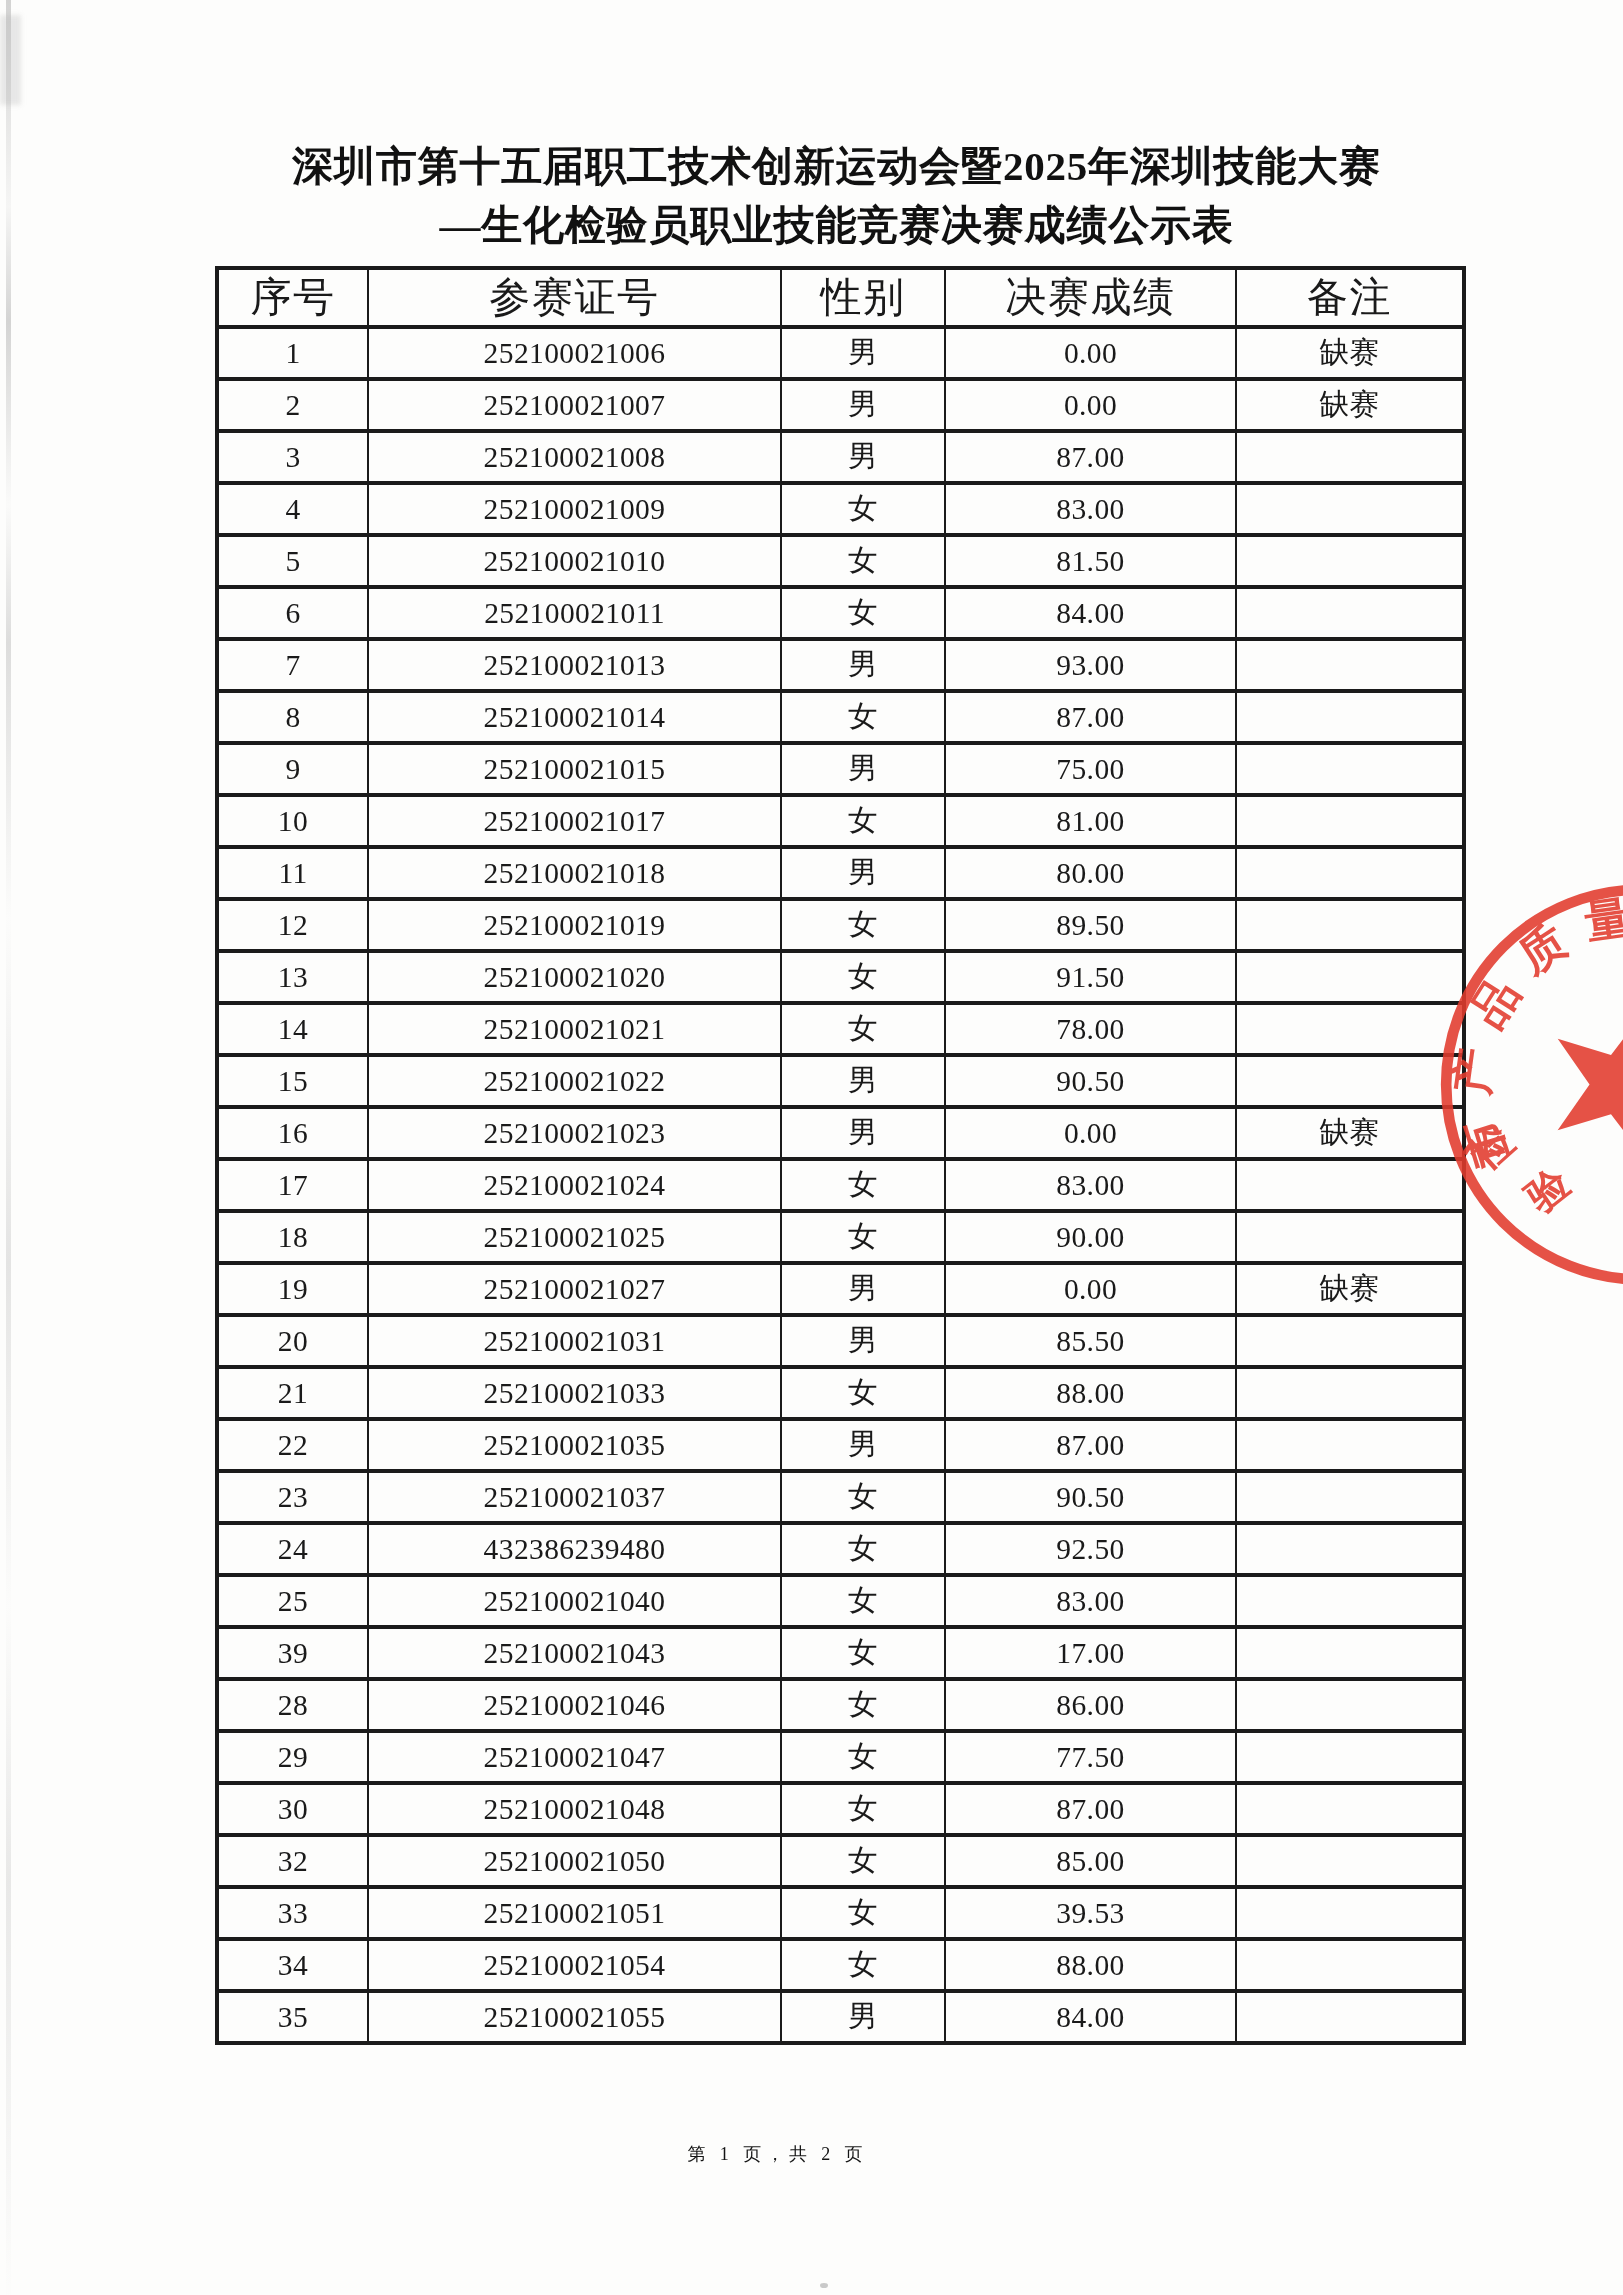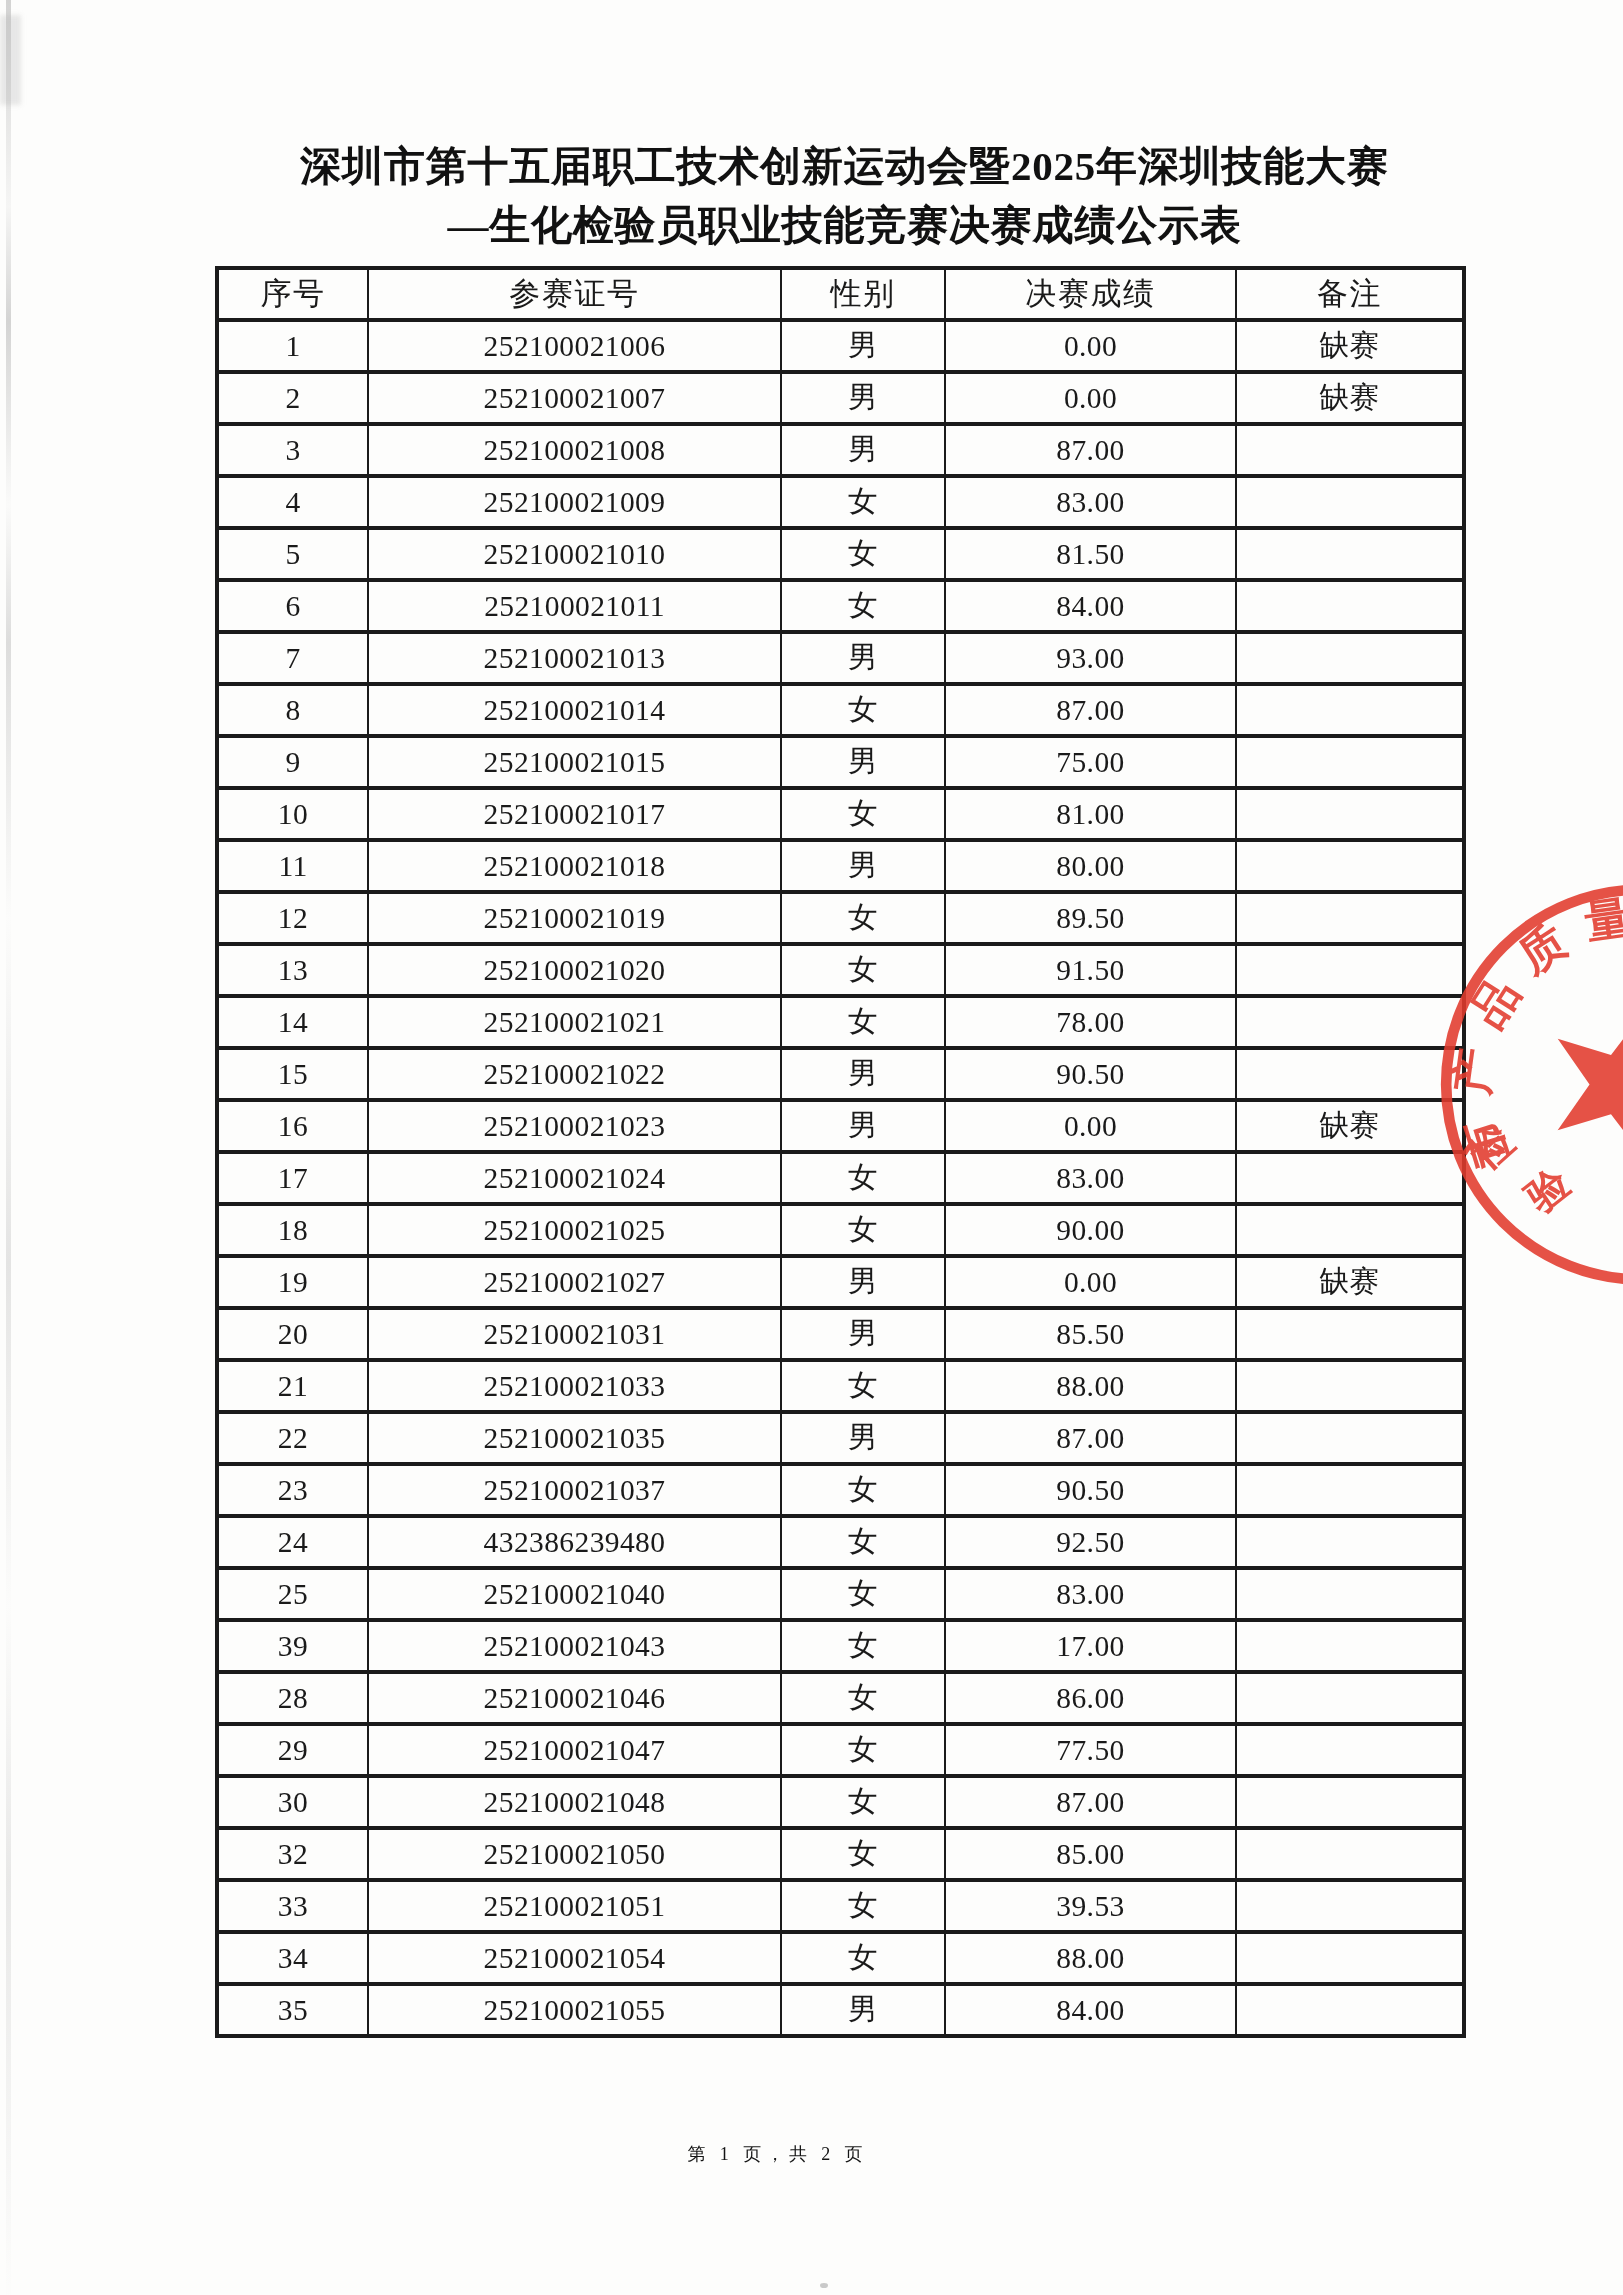--- a/index.html
+++ b/index.html
@@ -27,21 +27,21 @@
       rgba(170,170,170,.25) 82%, rgba(240,240,240,.05) 100%);
   }
   .scan-smudge-top {
     position: absolute; left: 0; top: 14.7px;
     width: 21px; height: 90px;
     background: rgba(175,175,175,.28);
     filter: blur(2.5px);
   }
   .title-block {
     position: absolute;
-    left: 221px; top: 137px;
+    left: 213px; top: 137px;
     width: 1247px;
     text-align: center;
     font-weight: 700;
     font-size: 41px;
     line-height: 59px;
     letter-spacing: 0.8px;
     color: #111;
   }
   table.results {
     position: absolute;
@@ -58,21 +58,21 @@
   table.results th, table.results td {
     border-top-width: 4.1px;
     border-bottom-width: 4.1px;
     text-align: center;
     vertical-align: middle;
     overflow: hidden;
     white-space: nowrap;
   }
   table.results thead th {
     height: 52px;
-    font-size: 31px;
+    font-size: 41px;
     font-weight: 400;
     letter-spacing: 1.6px;
   }
   table.results tbody td {
     height: 52px;
     font-size: 29.5px;
     letter-spacing: 0.4px;
   }
   col.c-no    { width: 151px; }
   col.c-id    { width: 413px; }

